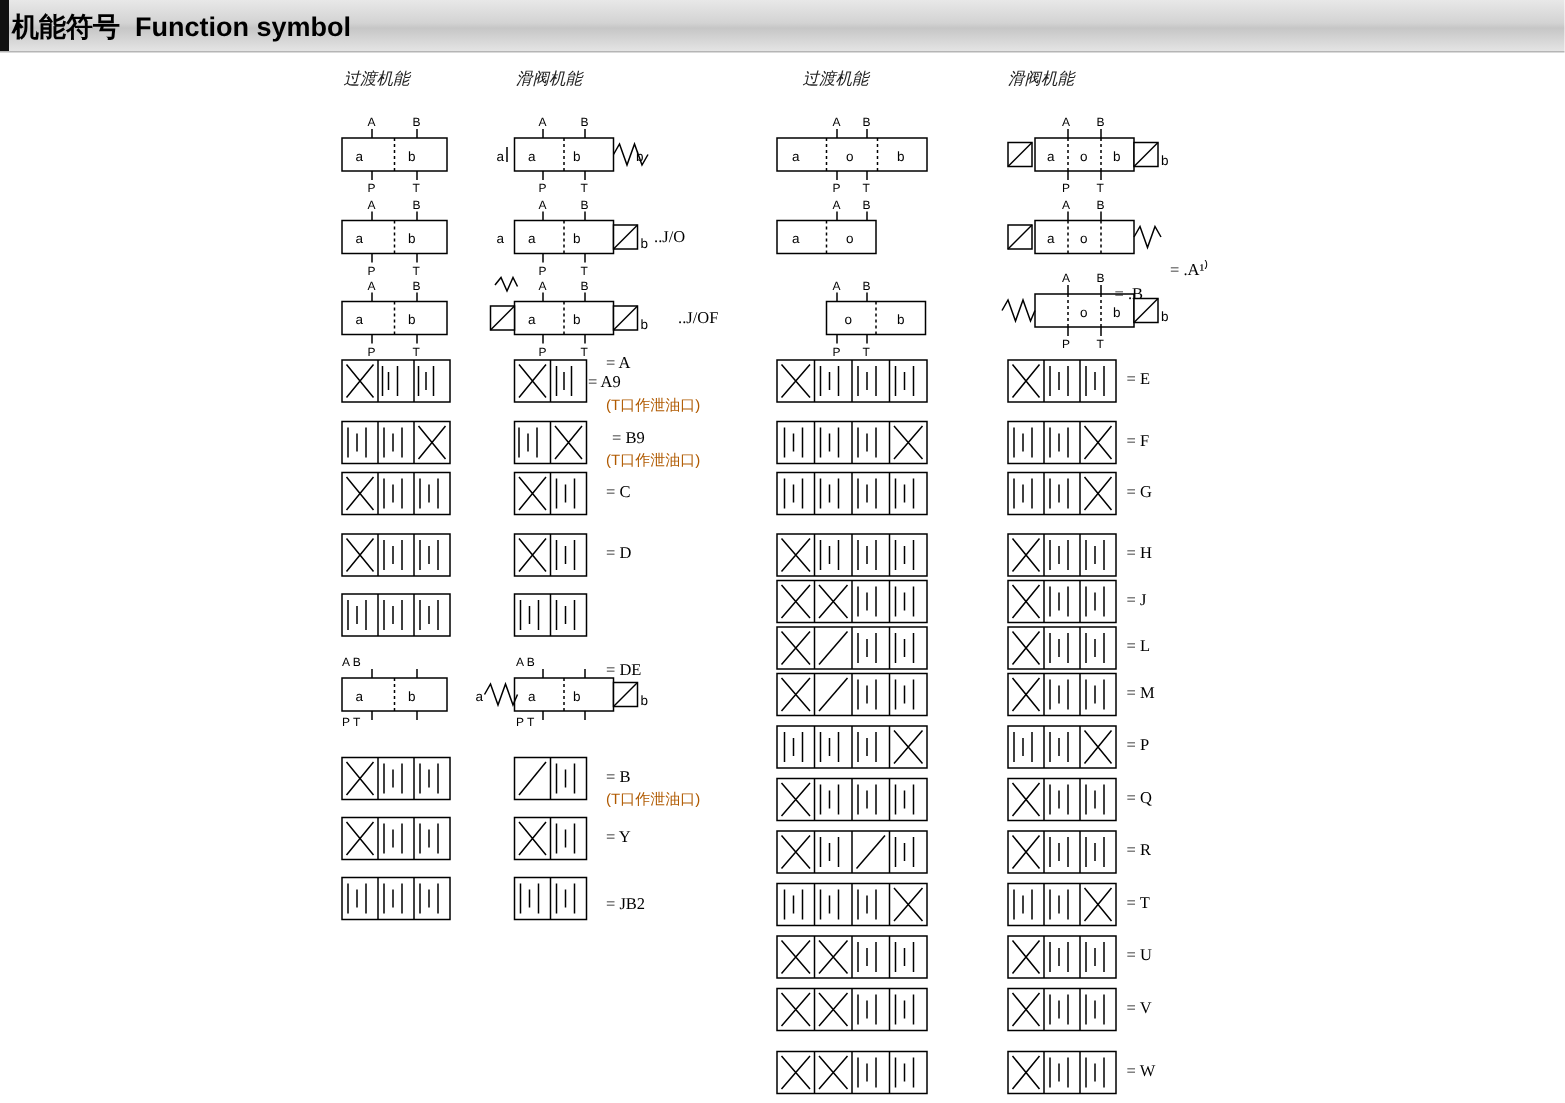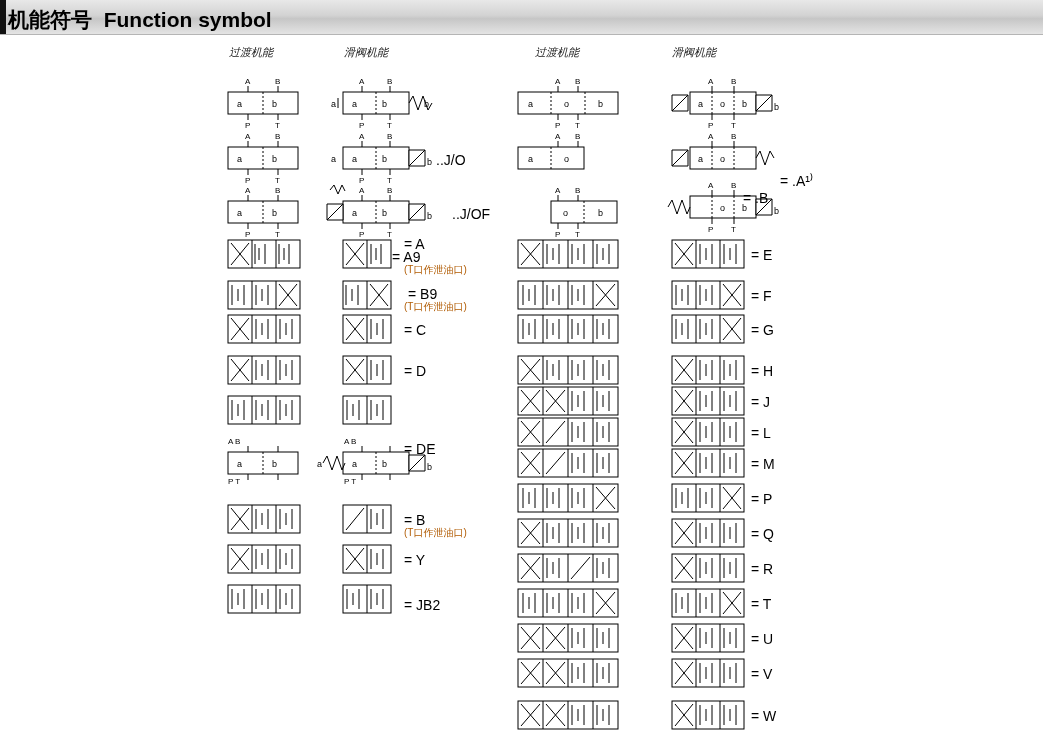--- a/index.html
+++ b/index.html
@@ -14,33 +14,33 @@
   .header{
     position:absolute;left:0;top:0;width:1043px;height:34px;
     background:linear-gradient(to bottom,#e8e8e8 0%, #d3d3d3 45%, #c6c6c6 55%, #e4e4e4 100%);
     border-bottom:1px solid #b5b5b5;
   }
   .header .accent{
     position:absolute;left:0;top:0;width:6px;height:34px;background:#111;
   }
   .header .title{
     position:absolute;left:8px;top:6px;
-    font-size:21px;font-weight:bold;color:#000;letter-spacing:0px;
+    font-size:18px;font-weight:bold;color:#000;letter-spacing:0px;
     white-space:nowrap;
   }
   .header .title .cn{font-family:"DejaVu Sans", sans-serif;}
   
   .colhead{
     position:absolute;font-size:11px;color:#222;
     font-family:"DejaVu Sans", sans-serif;white-space:nowrap;font-style:italic;
   }
   
   .lbl{
-    position:absolute;font-size:14px;color:#000;white-space:nowrap;
-    font-family:Liberation Sans, sans-serif;
+    position:absolute;font-size:11px;color:#000;white-space:nowrap;
+    font-family:Liberation Serif, serif;
   }
   .lbl.cn{font-family:Liberation Sans, sans-serif;color:#b05a00;font-size:10px;}
   
 </style>
 </head>
 <body>
 
 <div class="header">
   <div class="accent"></div>
   <div class="title">

